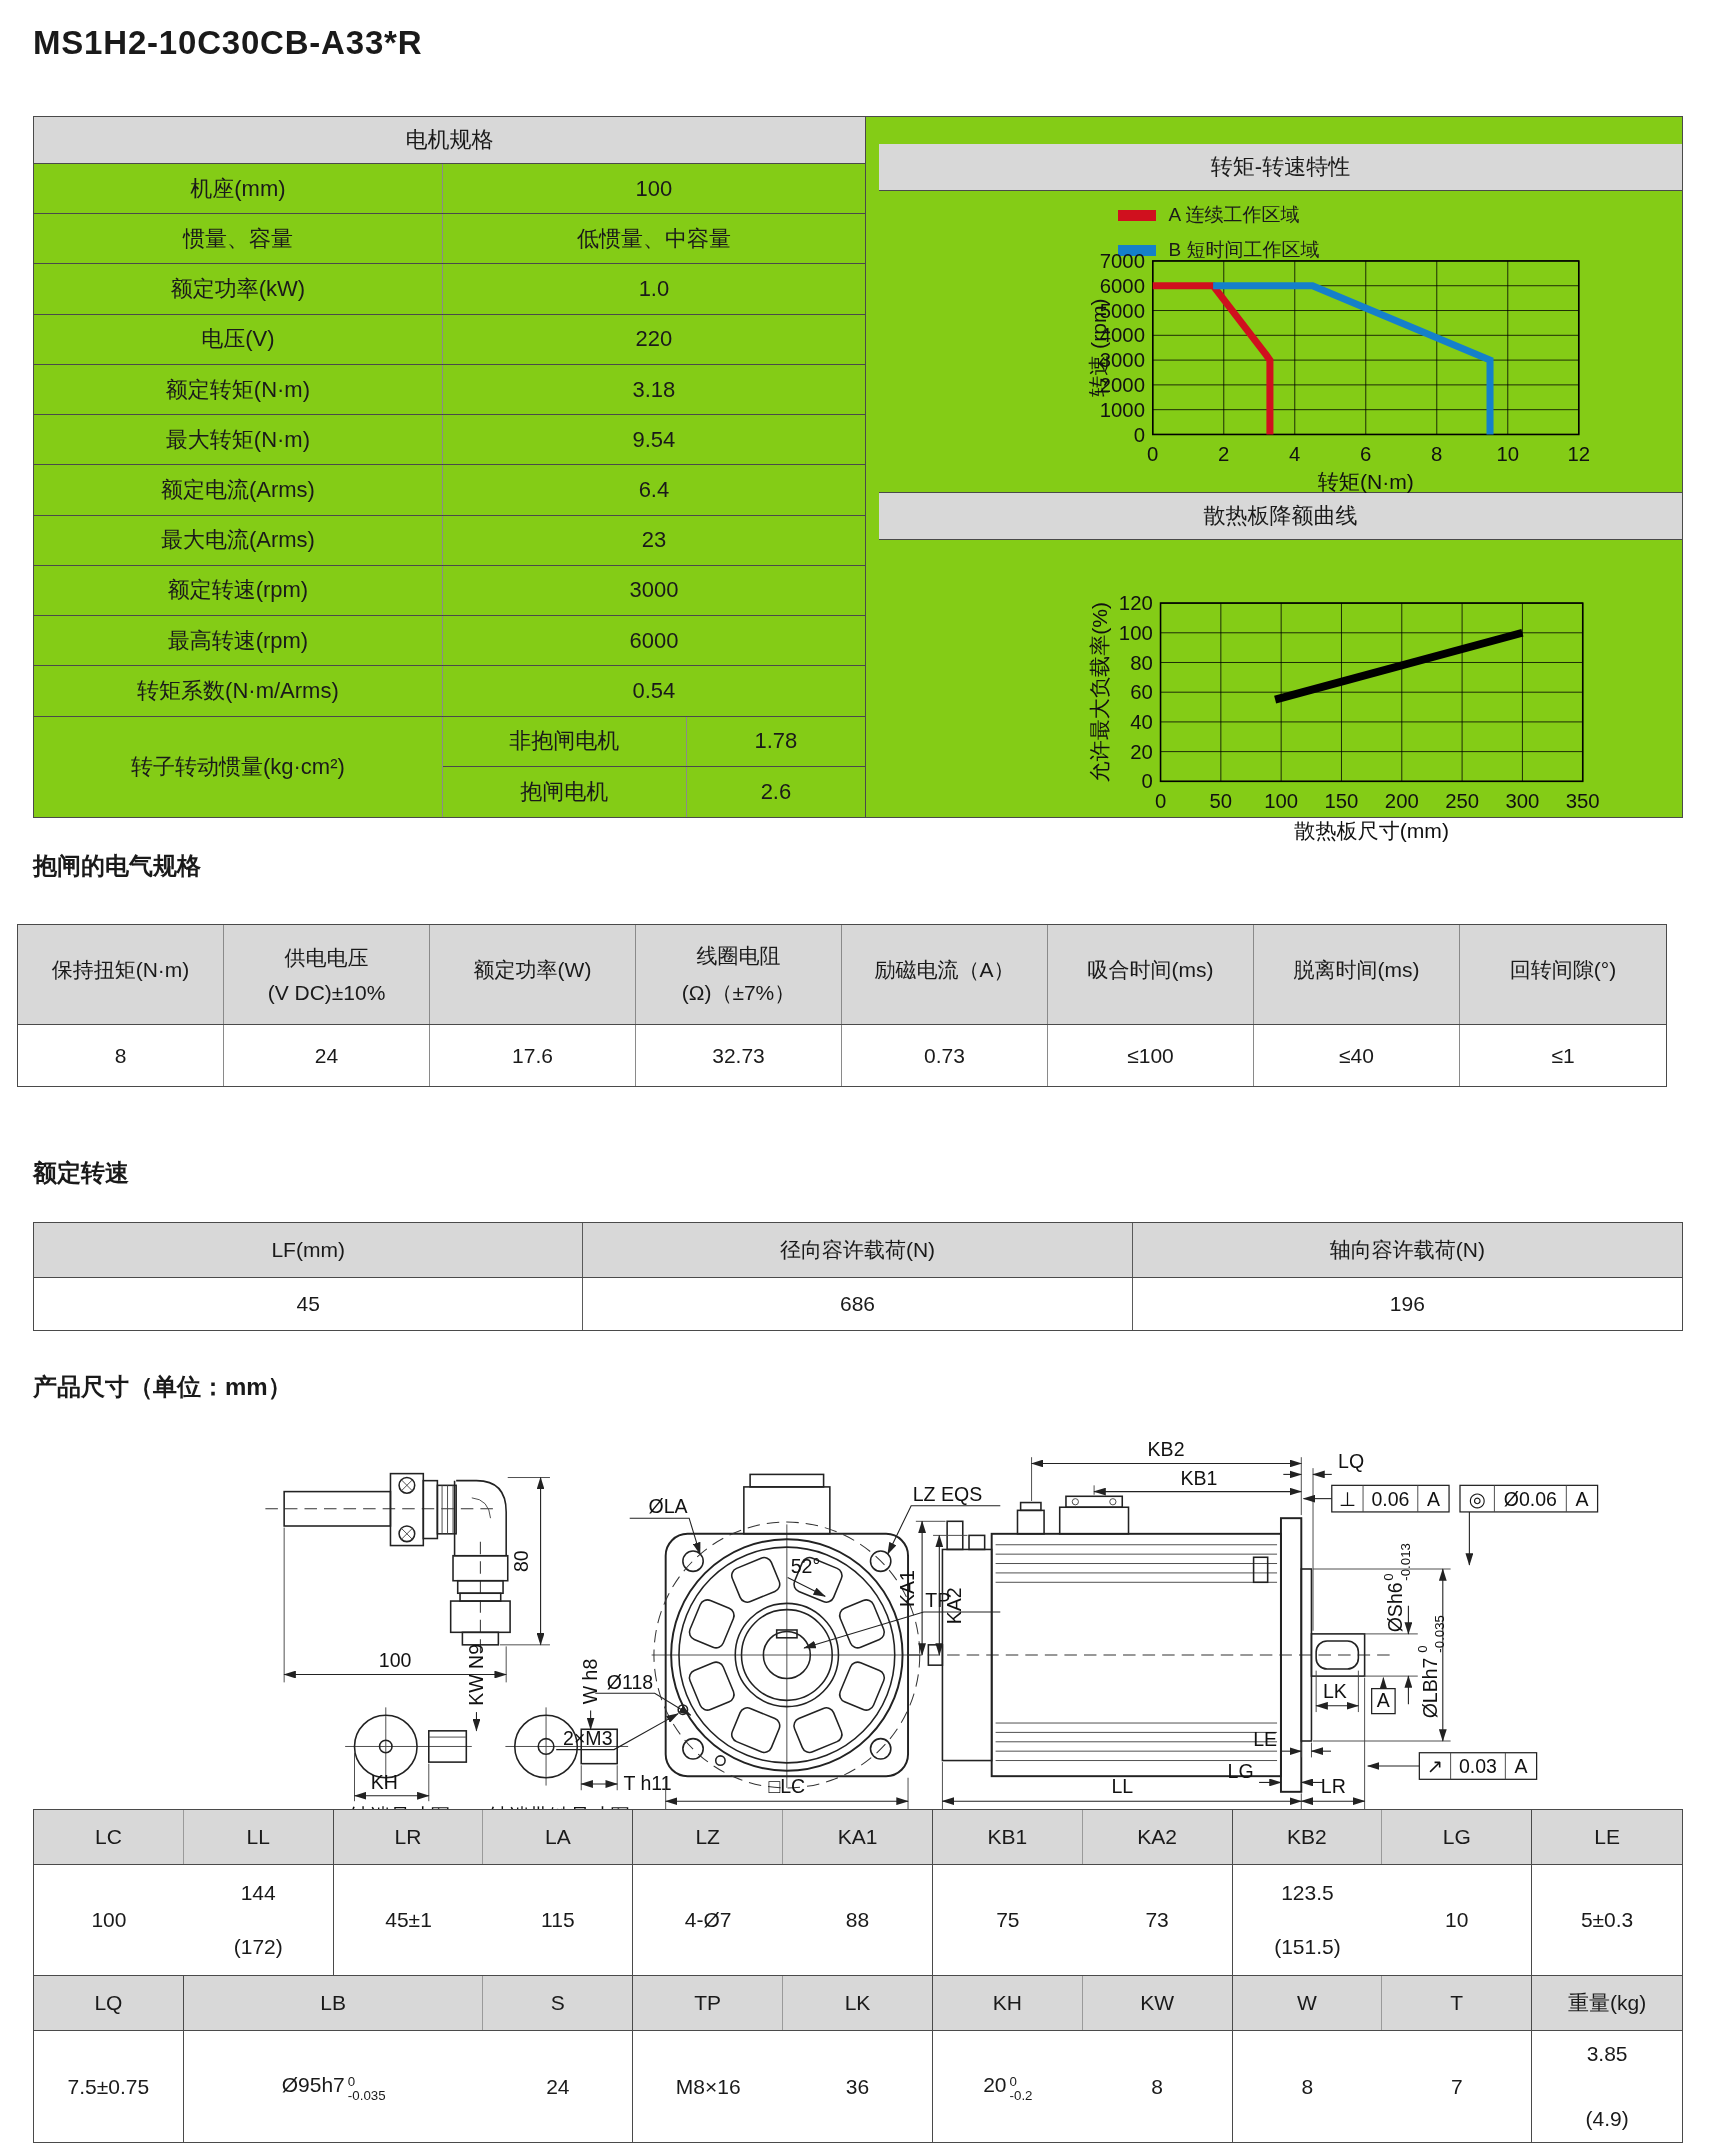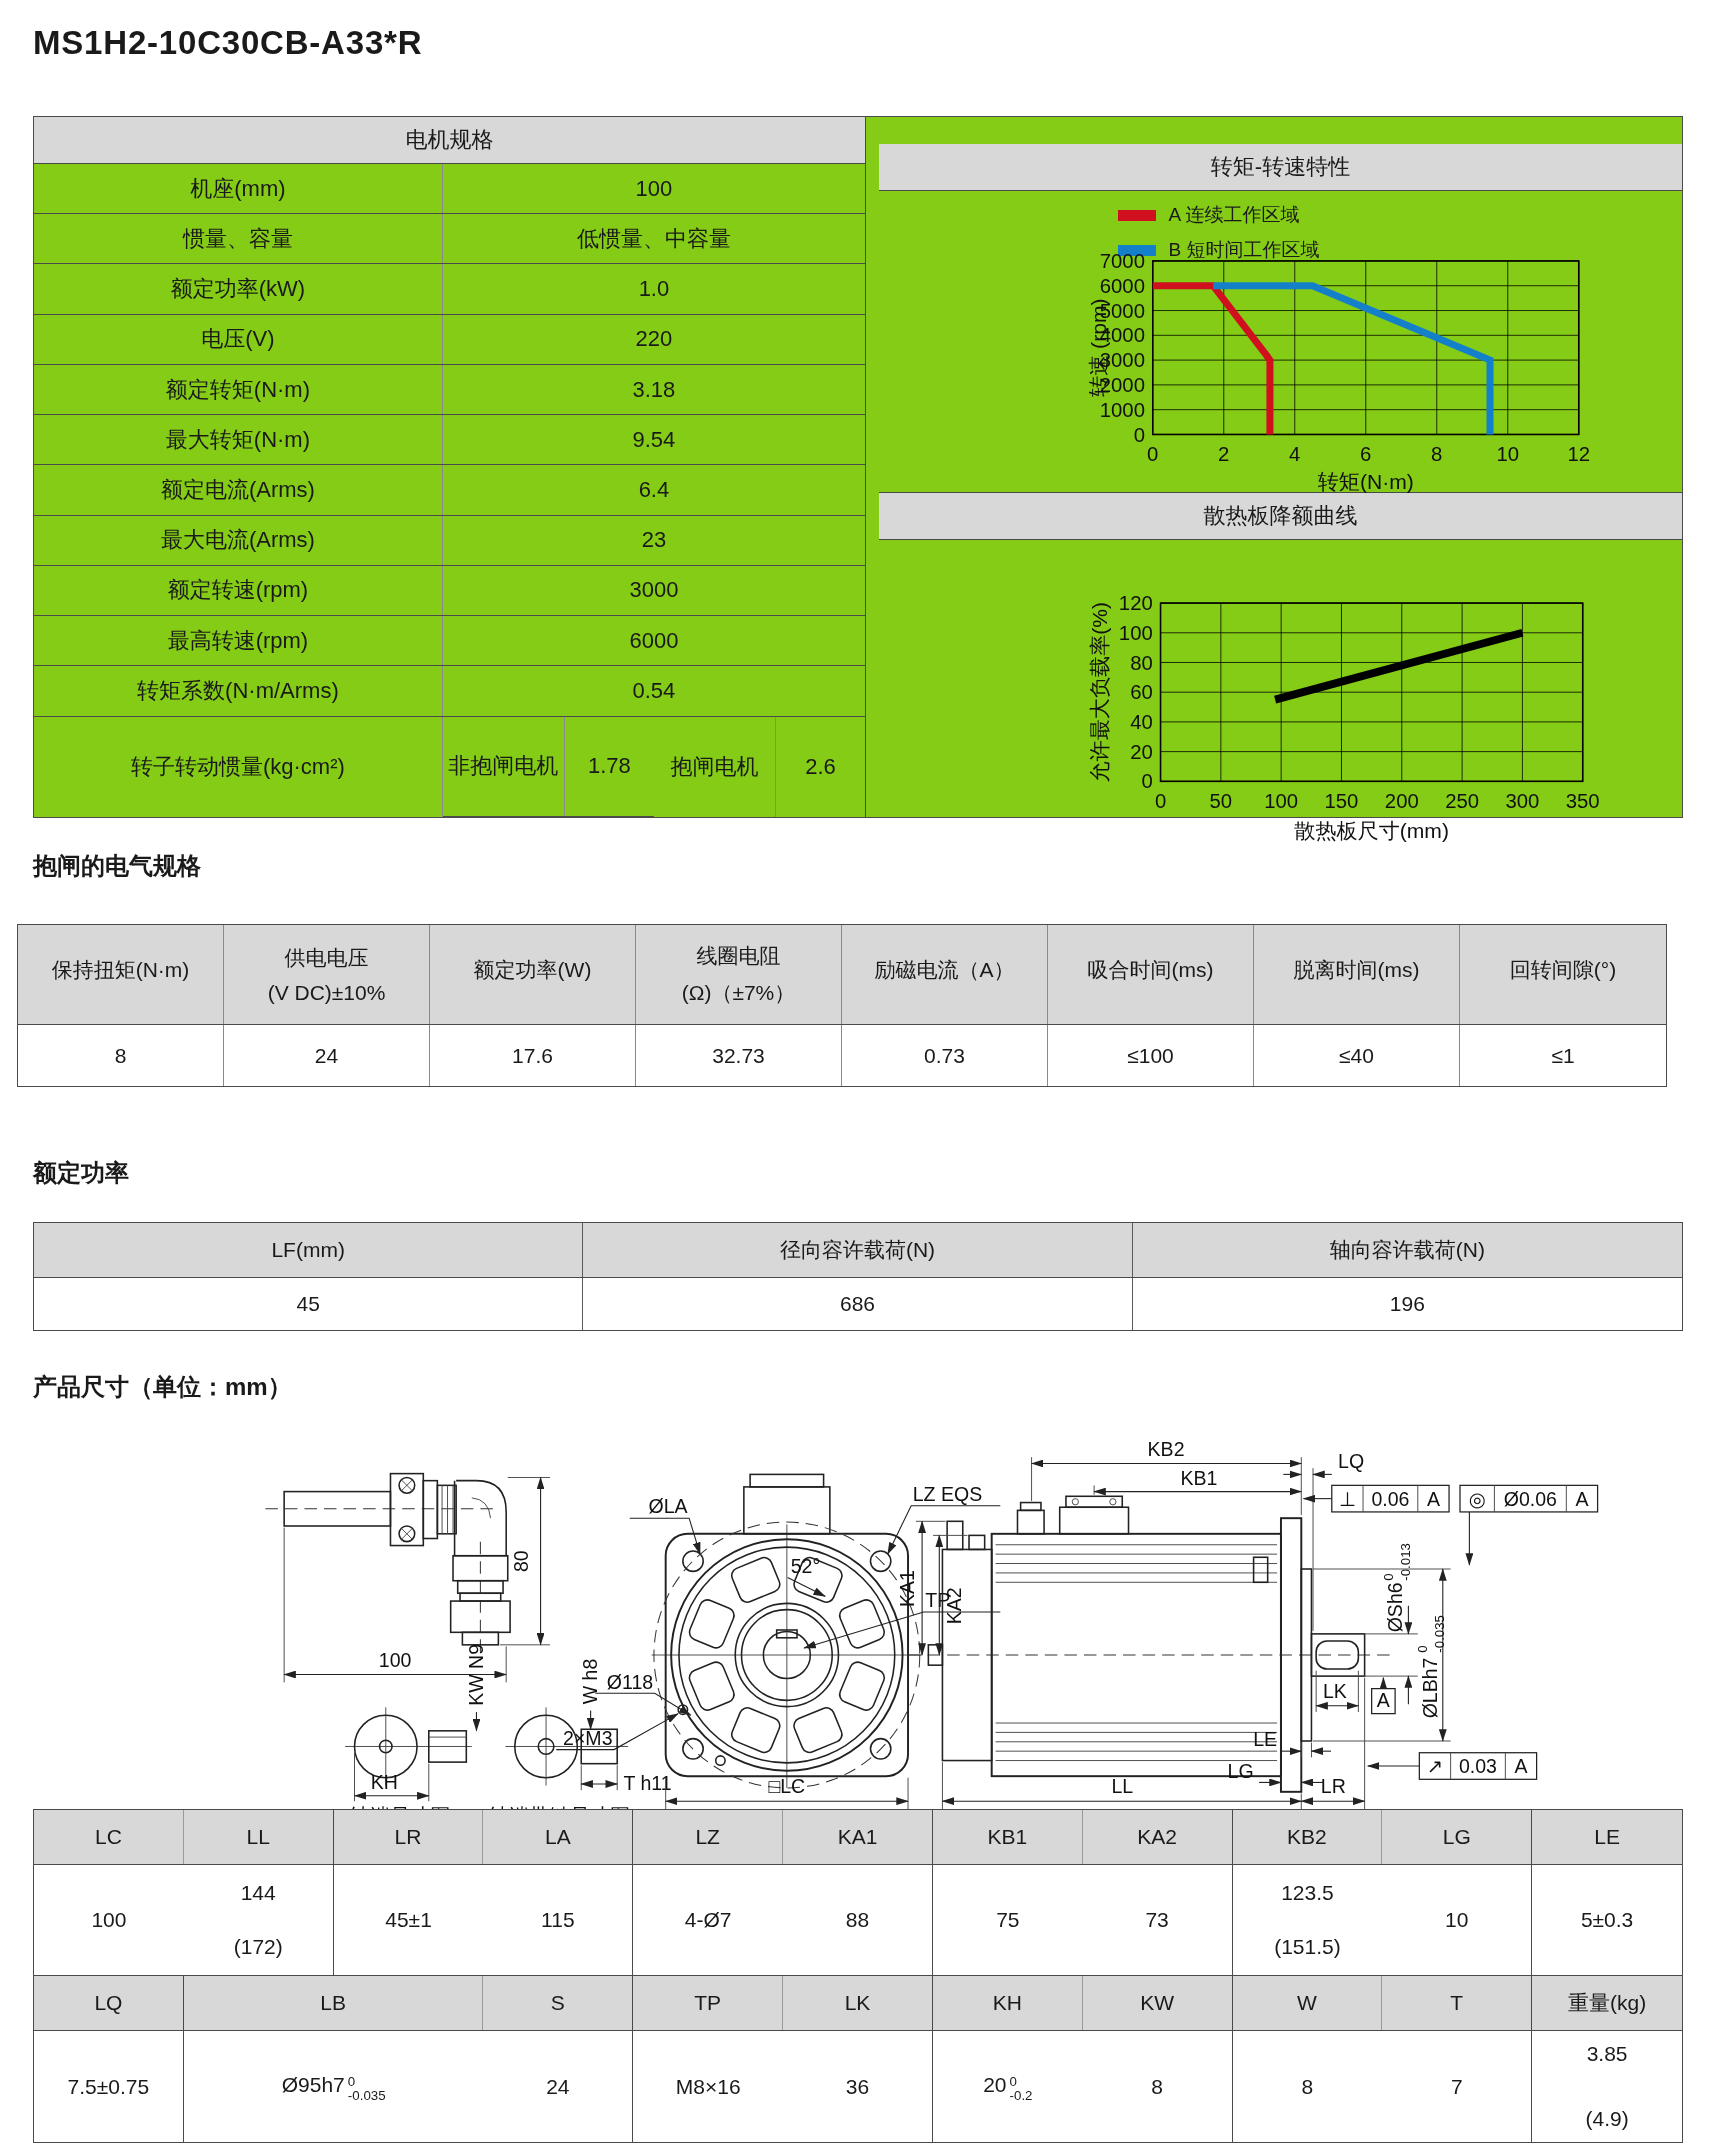--- a/index.html
+++ b/index.html
@@ -15,21 +15,21 @@
                border:1.6px solid #4a4a4a; display:flex; background:#84cc16;gap:13px; }
   .spec-table { width:832px; border-right:1.6px solid #4a4a4a; display:grid;
                 grid-template-rows:47px repeat(11,1fr) 2fr; }
   .spec-header { background:#d8d8d8; border-bottom:1.6px solid #4a4a4a;
                  display:flex; align-items:center; justify-content:center; font-size:22px; }
   .spec-row { display:flex; border-bottom:1.6px solid #4a4a4a; }
   .spec-row:last-child { border-bottom:none; }
   .cell { display:flex; align-items:center; justify-content:center; font-size:22px; }
   .spec-row .label { width:49.2%; border-right:0.8px solid #8a8a8a; }
   .spec-row .value { flex:1; }
-  .inertia-right { flex:1; display:flex; }
+  .inertia-right { flex:1; display:flex; flex-direction:column; }
   .inertia-sub { flex:1; display:flex; }
   .inertia-sub:first-child { border-bottom:1.6px solid #4a4a4a; }
   .inertia-sub .sub-label { width:57.8%; border-right:0.8px solid #8a8a8a; }
   .inertia-sub .sub-value { flex:1; }
 
   .charts-panel { flex:1; display:grid; grid-template-rows:47px 301px 48px 307px;margin-top:27px; }
   .chart-header { background:#d8d8d8; border-bottom:1.6px solid #4a4a4a;
                   display:flex; align-items:center; justify-content:center; font-size:22px; }
   .chart-header.mid { border-top:1.6px solid #4a4a4a; }
   .chart-area { position:relative; }
@@ -291,21 +291,21 @@
       <div class="vcell">24</div>
       <div class="vcell">17.6</div>
       <div class="vcell">32.73</div>
       <div class="vcell">0.73</div>
       <div class="vcell">≤100</div>
       <div class="vcell">≤40</div>
       <div class="vcell">≤1</div>
     </div>
   </div>
 
-  <div class="section-title" style="top:1157px;">额定功率</div>
+  <div class="section-title" style="top:1157px;">额定转速</div>
   <div class="load-table">
     <div class="load-head">
       <div class="hcell">LF(mm)</div>
       <div class="hcell">径向容许载荷(N)</div>
       <div class="hcell">轴向容许载荷(N)</div>
     </div>
     <div class="load-vals">
       <div class="vcell">45</div>
       <div class="vcell">686</div>
       <div class="vcell">196</div>

